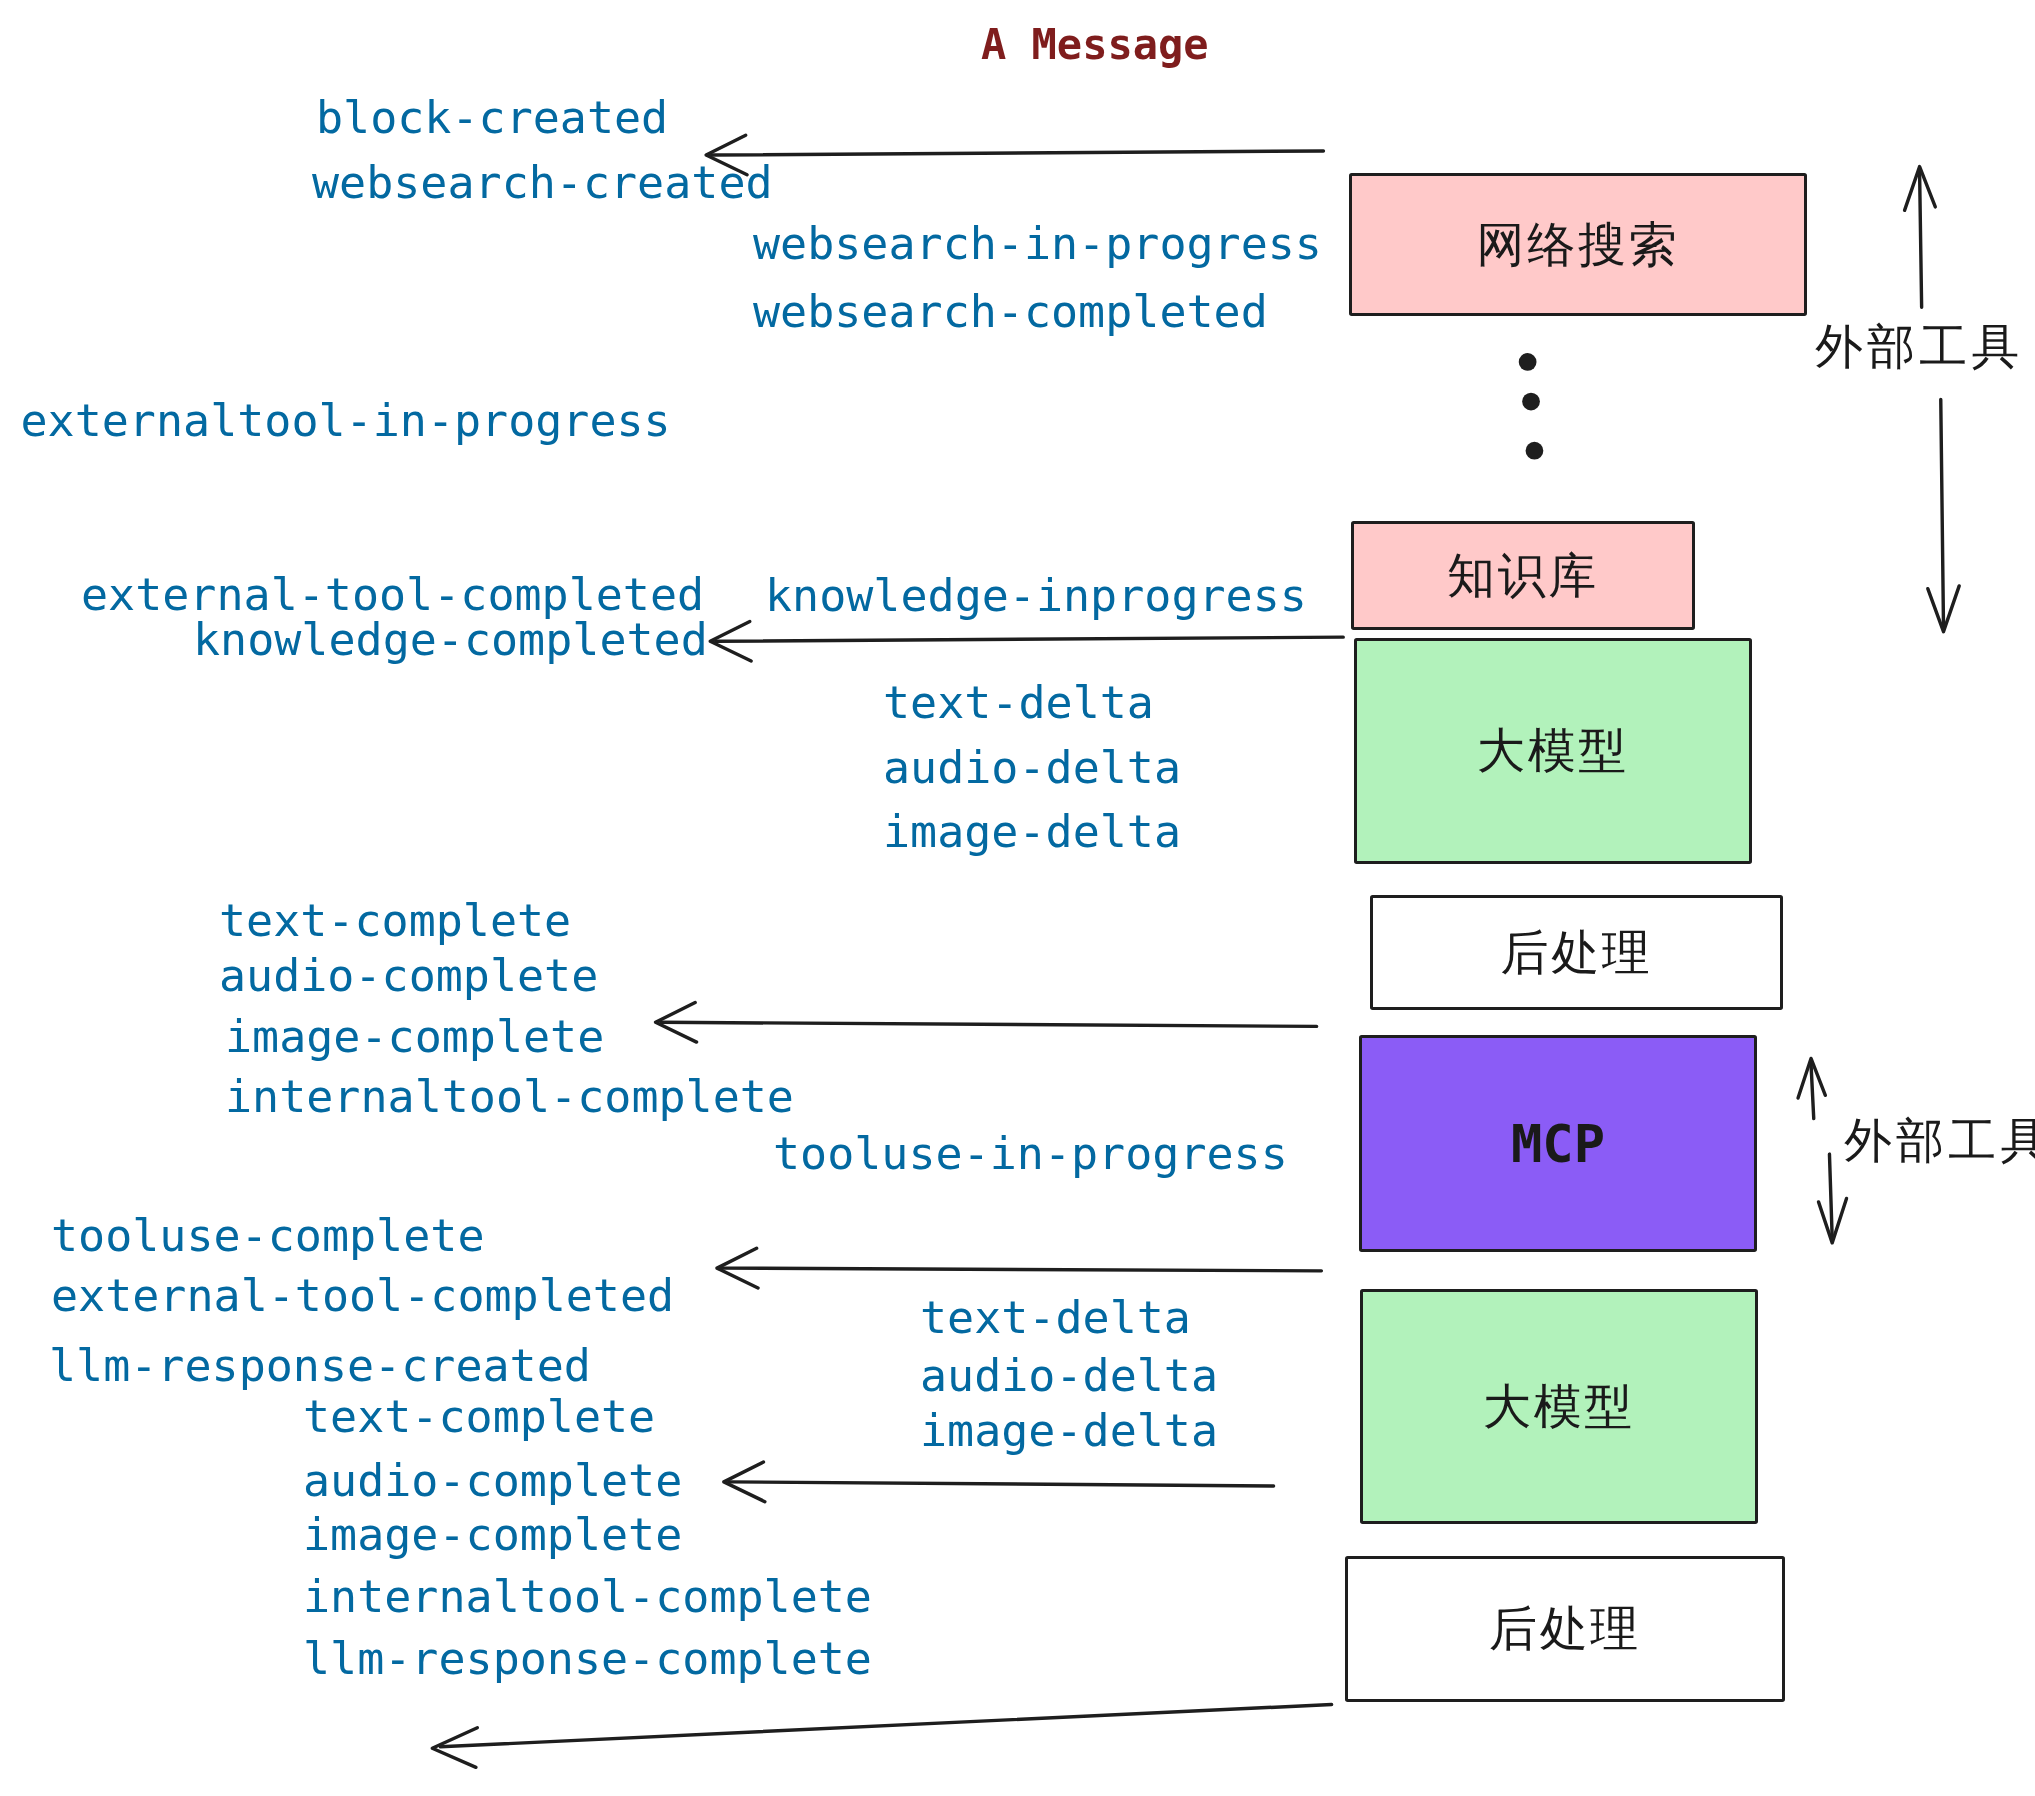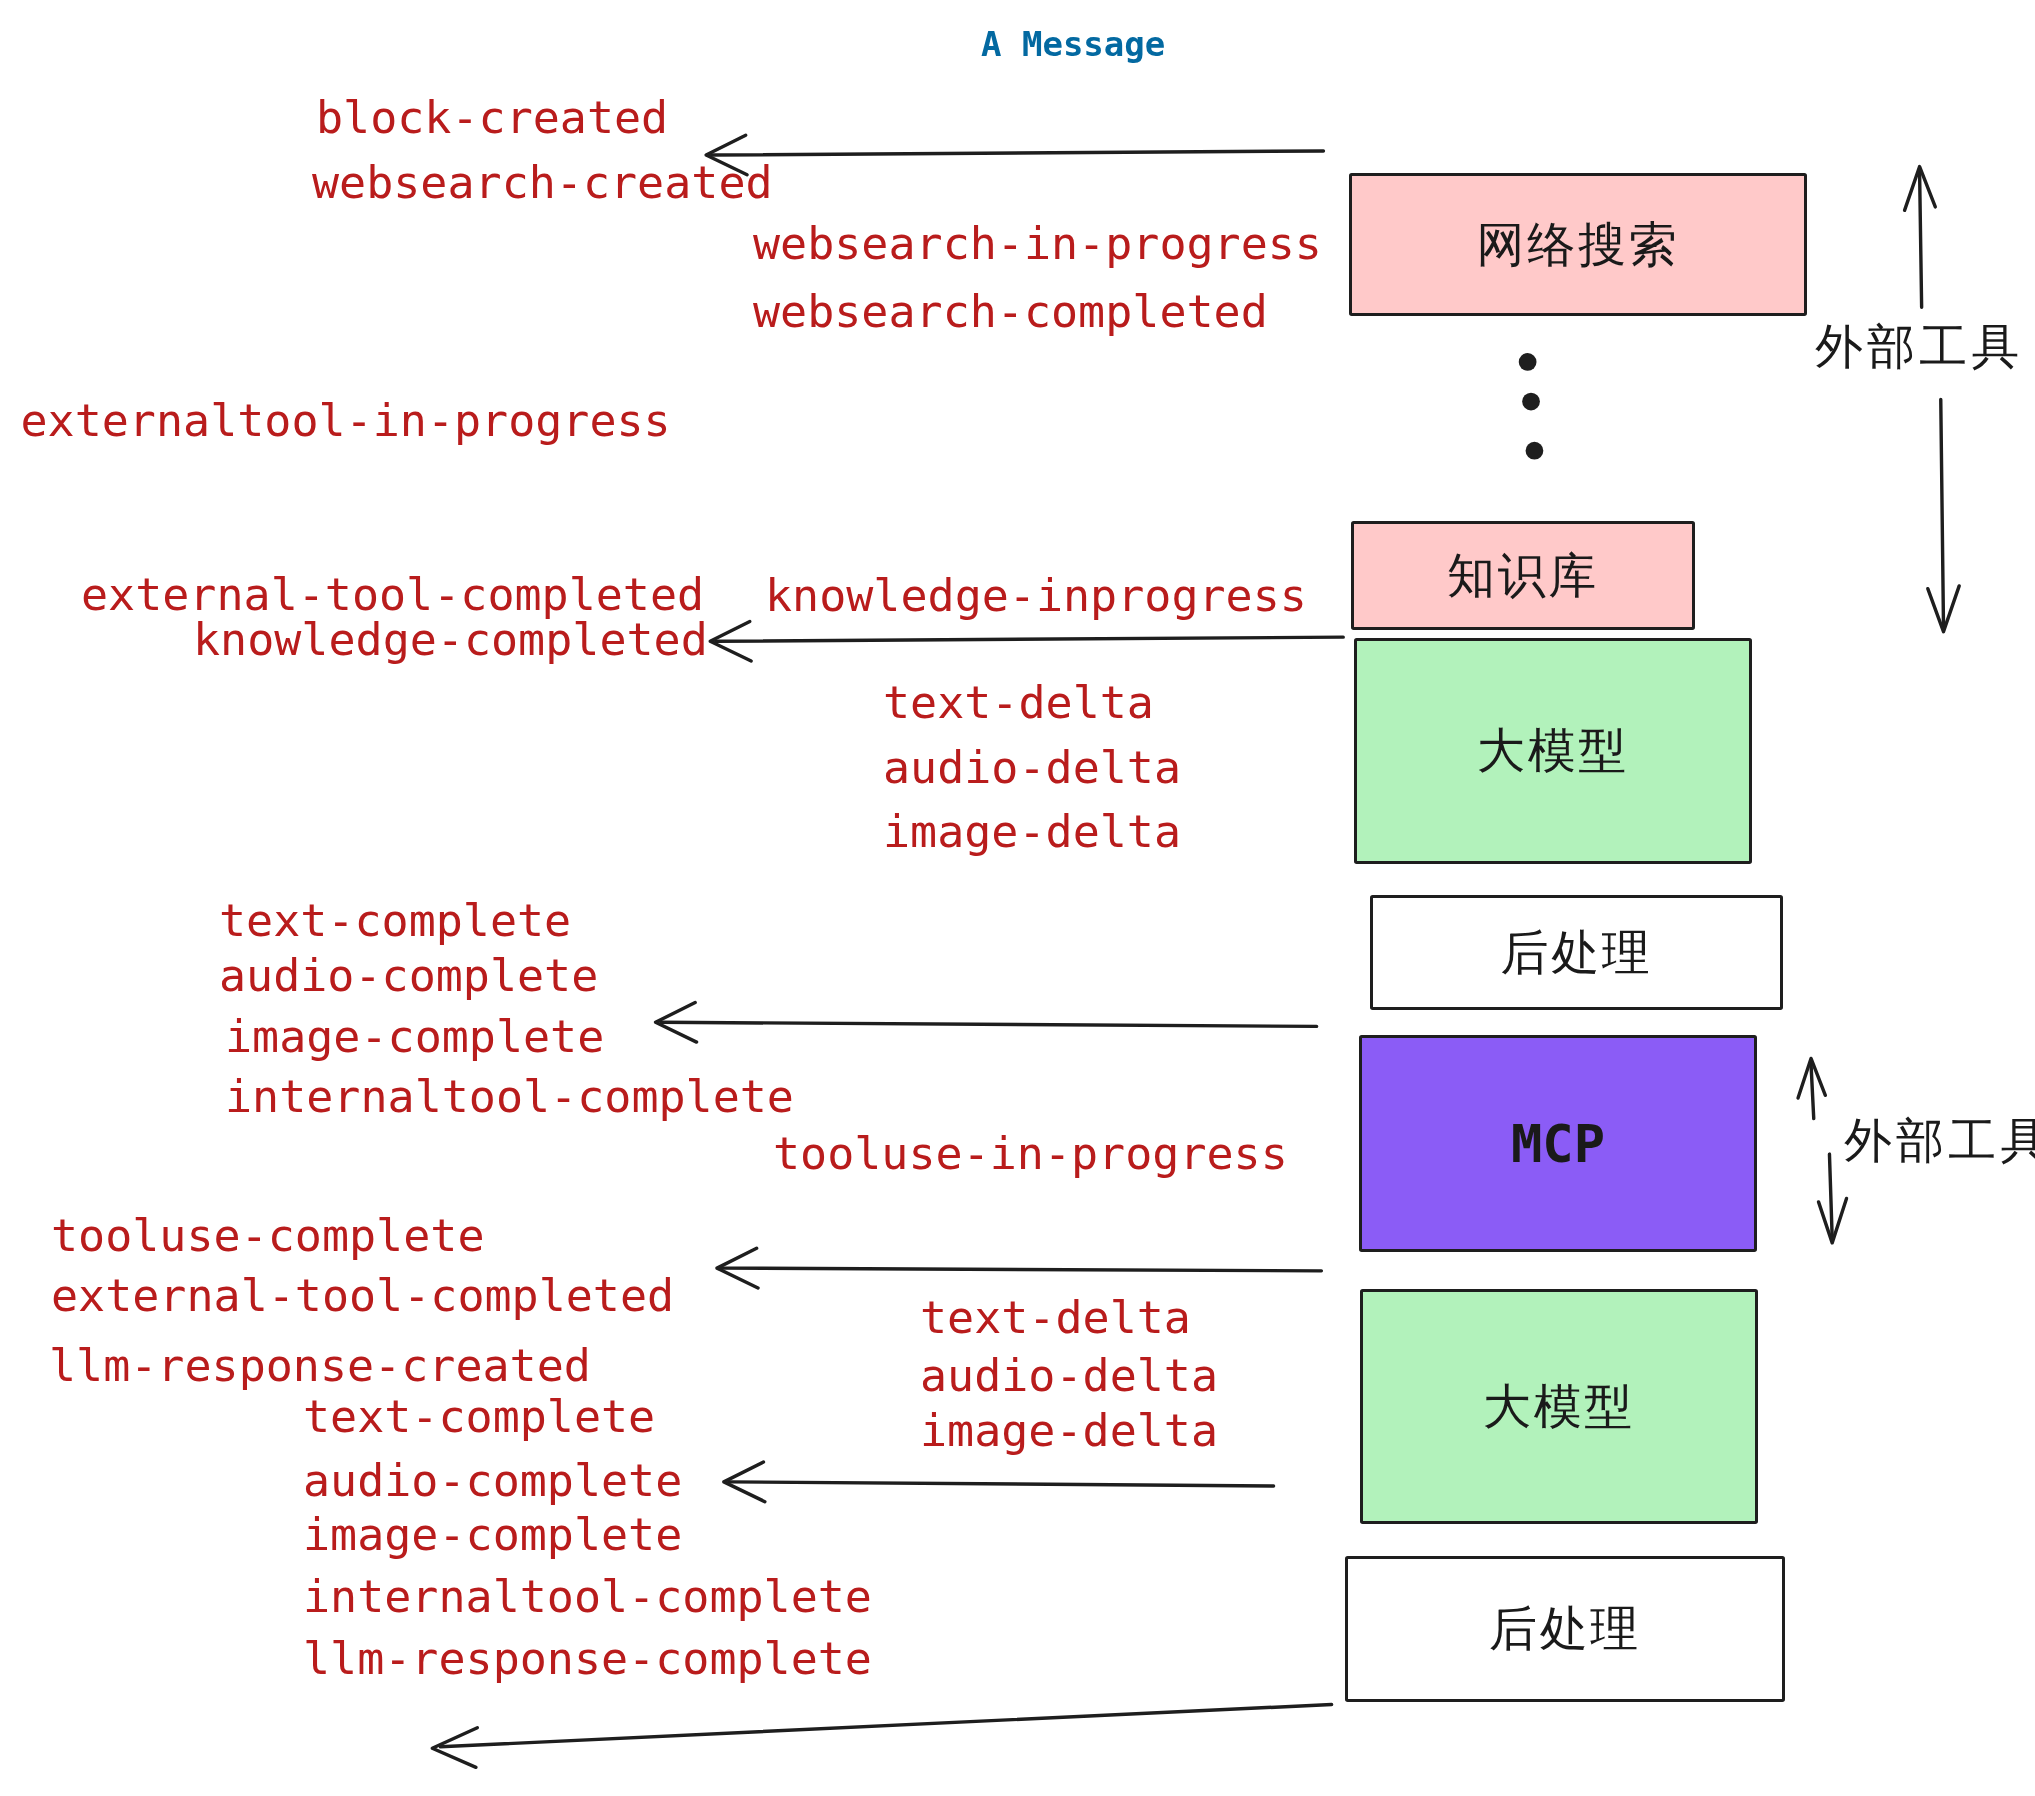--- a/index.html
+++ b/index.html
@@ -14,30 +14,30 @@
     background: #ffffff;
     overflow: hidden;
     font-family: "DejaVu Sans", sans-serif;
   }
   .ev {
     position: absolute;
     transform: translateY(-52%);
     font-family: "DejaVu Sans Mono", monospace;
     font-size: 45px;
     line-height: 1;
-    color: #b91c1c;
+    color: #0369a1;
     white-space: nowrap;
   }
   .title {
     position: absolute;
     transform: translateY(-50%);
     font-family: "DejaVu Sans Mono", monospace;
-    font-size: 34px;
+    font-size: 42px;
     font-weight: bold;
-    color: #0369a1;
+    color: #7f1d1d;
     white-space: nowrap;
   }
   .box {
     position: absolute;
     display: flex;
     align-items: center;
     justify-content: center;
     border: 3.4px solid var(--stroke);
     border-radius: 2.7px;
     box-sizing: border-box;

